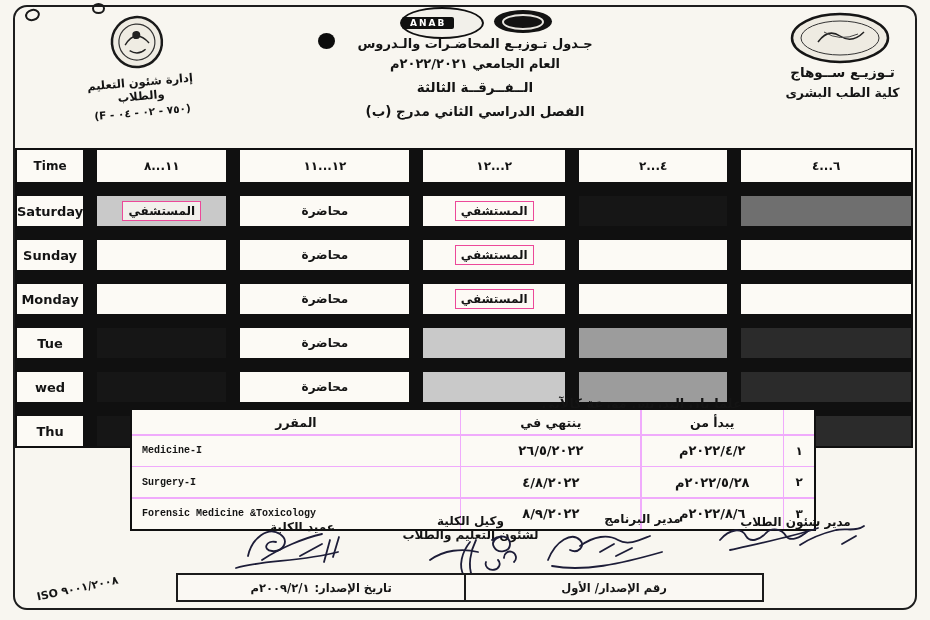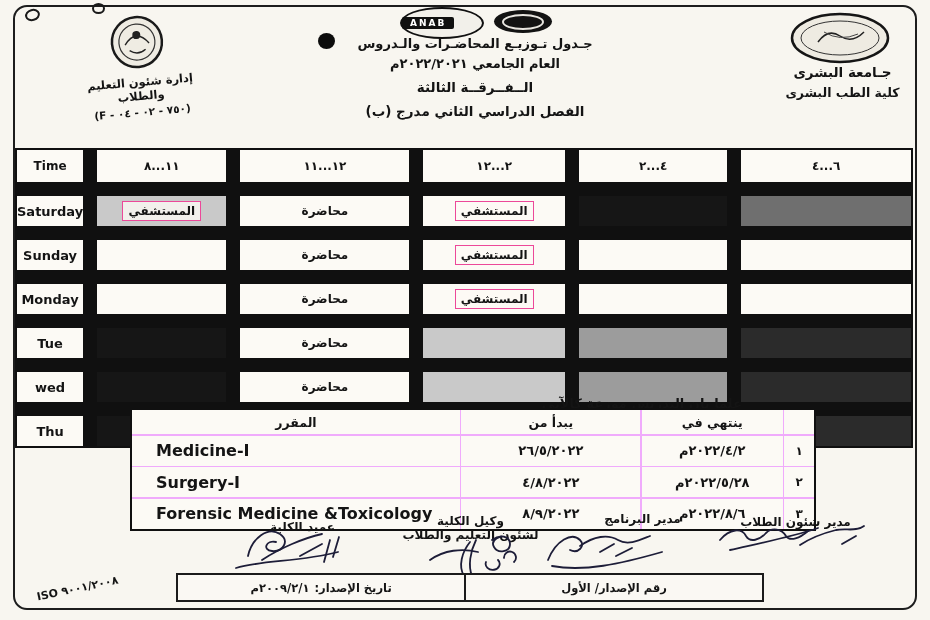--- a/index.html
+++ b/index.html
@@ -50,21 +50,21 @@
   
   .note{right:188px;top:396px;font-size:13px;font-weight:bold;direction:rtl;}
   
   .courses{left:130px;top:408px;width:682px;display:grid;
     grid-template-columns:48.4fr 26.4fr 20.8fr 4.4fr;
     grid-template-rows:24px repeat(3,30px);
     gap:1.5px;background:#f0abfc;border:2px solid #101010;}
   .ccell{background:#fcfaf5;display:flex;align-items:center;justify-content:center;
     font-weight:bold;font-size:13px;}
   .ccell.chead{direction:rtl;font-size:12.5px;}
-  .ccell.cname{justify-content:flex-start;padding-left:24px;font-size:16px;}
+  .ccell.cname{justify-content:flex-start;padding-left:10px;font-size:10px;font-family:Liberation Mono, monospace;}
   .ccell.cdate{direction:ltr;}
   .ccell.cnum{direction:rtl;font-size:12px;}
   
   .sig-label{font-size:12px;font-weight:bold;text-align:center;direction:rtl;}
   .sig-dean{left:255px;top:520px;width:95px;}
   .sig-vice{left:398px;top:514px;width:145px;}
   .sig-prog{left:585px;top:512px;width:115px;}
   .sig-stud{left:728px;top:515px;width:135px;}
   .sig-svg{left:0;top:0;width:930px;height:620px;pointer-events:none;}
   
@@ -100,21 +100,21 @@
     <div class="hdr-sem">الفصل الدراسي الثاني مدرج (ب)</div>
   </div>
 
   <svg class="abs uni-logo" width="105" height="52" viewBox="0 0 105 52">
     <ellipse cx="52" cy="26" rx="48" ry="24" fill="#eeebe2" stroke="#151515" stroke-width="2.5"></ellipse>
     <ellipse cx="52" cy="26" rx="39" ry="17" fill="none" stroke="#333" stroke-width="1"></ellipse>
     <path d="M30,30 q10,-14 22,-6 q12,8 24,-4" stroke="#222" fill="none" stroke-width="1.5"></path>
     <path d="M36,20 q16,10 34,2" stroke="#444" fill="none" stroke-width="1"></path>
   </svg>
   <div class="abs hdr-right">
-    <div class="uni-name">جـامعة البشرى</div>
+    <div class="uni-name">تـوزيـع ســوهاج</div>
     <div class="fac-name">كلية الطب البشرى</div>
   </div>
 
   <div class="abs hdr-left">
     <svg width="56" height="56" viewBox="0 0 56 56" style="display:block;margin:0 auto;">
       <circle cx="28" cy="28" r="25" fill="#efece3" stroke="#1a1a1a" stroke-width="2.5"></circle>
       <circle cx="28" cy="28" r="18" fill="none" stroke="#333" stroke-width="1.2"></circle>
       <path d="M16,30 q12,-16 24,0 M20,36 q8,6 16,0" stroke="#222" fill="none" stroke-width="1.4"></path>
       <circle cx="28" cy="21" r="4" fill="#222"></circle>
     </svg>
@@ -190,22 +190,22 @@
       </div>
     <div class="cell" style="background: rgb(201, 201, 201);"></div>
     <div class="cell" style="background: rgb(156, 156, 156);"></div>
     <div class="cell" style="background: rgb(43, 43, 43);"></div>
   </div>
 
   <div class="abs note">علما بان التدريس موزعة كالآتي</div>
 
   <div class="abs courses">
     <div class="ccell chead">المقرر</div>
+    <div class="ccell chead">ينتهي في</div>
     <div class="ccell chead">يبدأ من</div>
-    <div class="ccell chead">ينتهي في</div>
     <div class="ccell chead"></div>
 
     <div class="ccell cname">Medicine-I</div>
     <div class="ccell cdate">٢٦/٥/٢٠٢٢</div>
     <div class="ccell cdate">٢٠٢٢/٤/٢م</div>
     <div class="ccell cnum">١</div>
 
     <div class="ccell cname">Surgery-I</div>
     <div class="ccell cdate">٤/٨/٢٠٢٢</div>
     <div class="ccell cdate">٢٠٢٢/٥/٢٨م</div>

